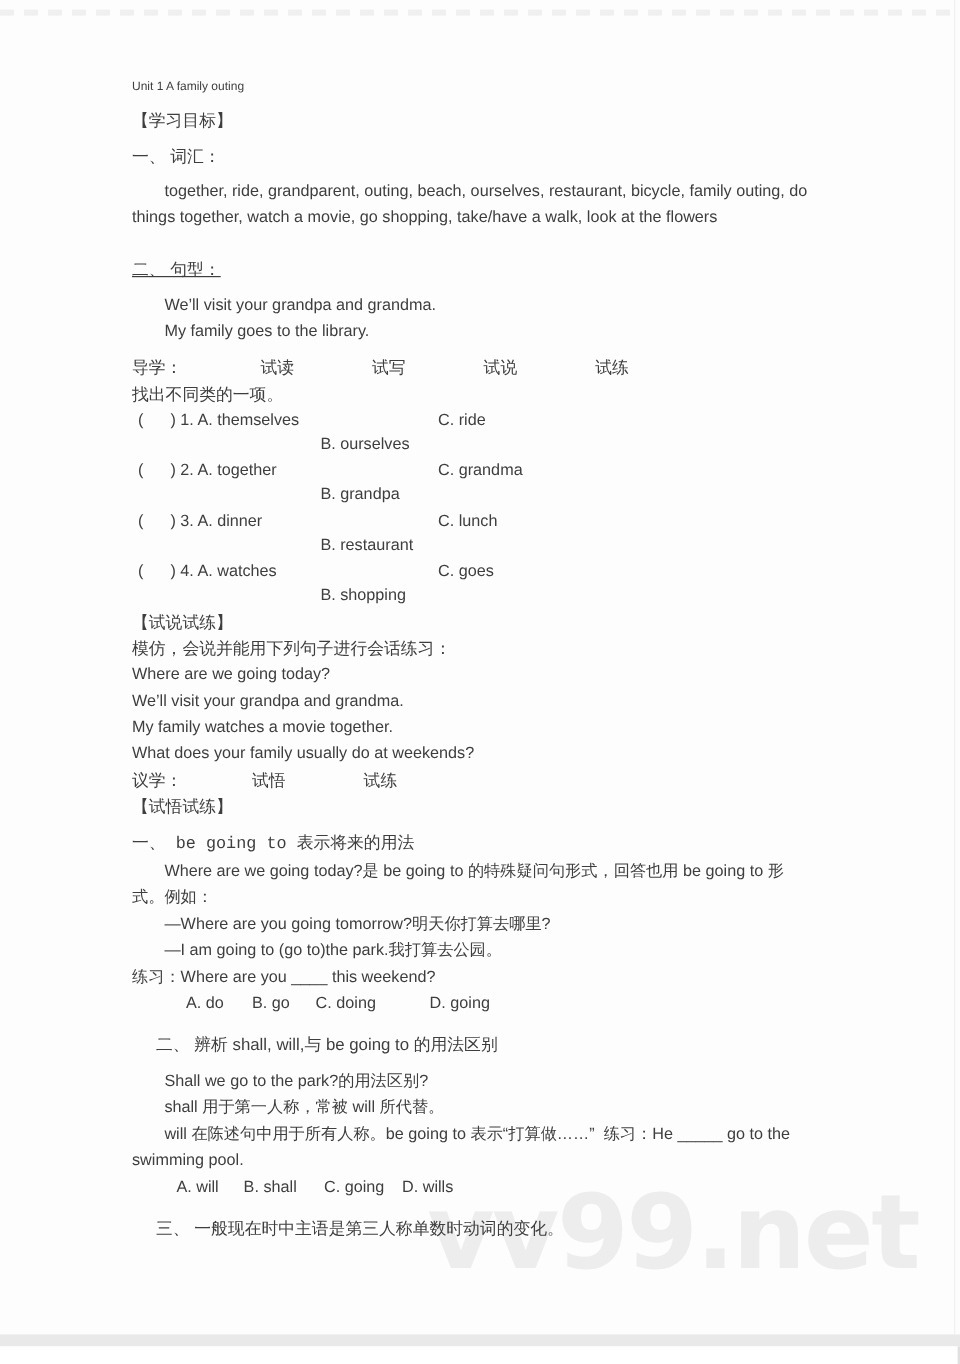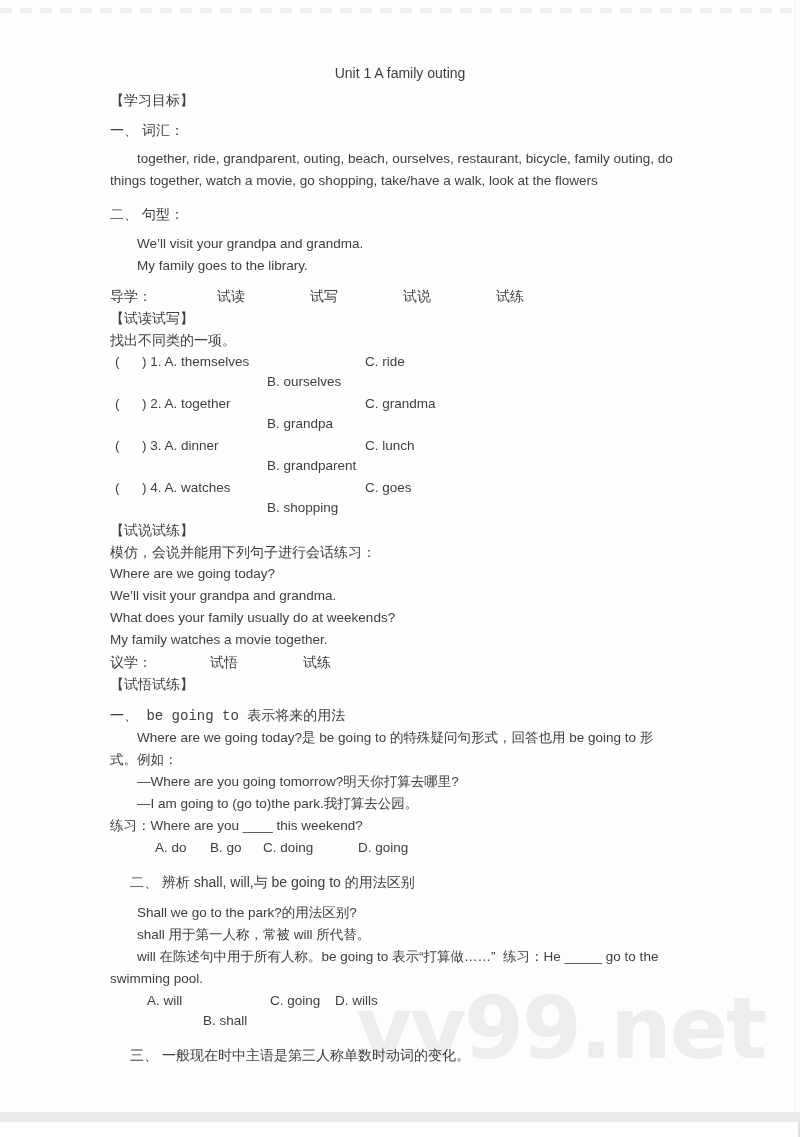--- a/index.html
+++ b/index.html
@@ -34,41 +34,41 @@
   .watermark {
     position: absolute; z-index: 0;
     left: 356px; top: 978px;
     font-size: 86px; font-weight: bold; letter-spacing: -2px;
     color: var(--watermark);
     font-family: "DejaVu Sans", "Liberation Sans", sans-serif;
     white-space: nowrap;
   }
   .line { font-size: 13.5px; line-height: 22px; white-space: pre-wrap; }
   .cn { font-size: 14px; }
-  .title { text-align: center; font-size: 14px; line-height: 22px; }
+  .title { font-size: 10px; line-height: 22px; }
   .bracket-header { font-size: 14px; line-height: 22px; }
   .ind { padding-left: 27px; }
   
   .mt5 { margin-top: 5px; } .mt7 { margin-top: 7px; } .mt8 { margin-top: 8px; }
-  .mt9 { margin-top: 9px; } .mt10 { margin-top: 10px; font-family: Liberation Mono, monospace; } .mt11 { margin-top: 11px; } .mt12 { margin-top: 12px; margin-left: 20px; }
+  .mt9 { margin-top: 9px; } .mt10 { margin-top: 10px; font-family: Liberation Mono, monospace; } .mt11 { margin-top: 21px; text-decoration: underline; } .mt12 { margin-top: 12px; margin-left: 20px; }
   
   .guide-row { display: flex; font-size: 14px; line-height: 22px; }
   .guide-row .g-label { width: 107px; }
   .guide-row .g-col { width: 93px; }
   .guide-row.yixue .g-label { width: 100px; }
   
   .q-row { display: flex; font-size: 13.5px; line-height: 22px; padding-left: 5px; }
   .q-c1 { width: 152px; white-space: pre-wrap; }
   .q-c2 { width: 98px; margin-top: 20px; }
   
   .opt-row { display: flex; font-size: 13.5px; line-height: 22px; }
   .opt-row.row1 { padding-left: 45px; }
   .opt-row.row1 .o1 { width: 55px; } .opt-row.row1 .o2 { width: 53px; } .opt-row.row1 .o3 { width: 95px; }
   .opt-row.row2 { padding-left: 37px; }
-  .opt-row.row2 .o1 { width: 56px; } .opt-row.row2 .o2 { width: 67px; margin-top: 20px; } .opt-row.row2 .o3 { width: 65px; }
+  .opt-row.row2 .o1 { width: 56px; } .opt-row.row2 .o2 { width: 67px; } .opt-row.row2 .o3 { width: 65px; }
 </style>
 </head>
 <body>
 
 <div class="viewport">
   <div class="top-dashes"></div>
   <div class="page-right-edge"></div>
 
   <div class="watermark">vv99.net</div>
 
@@ -88,50 +88,49 @@
 
 
     <div class="guide-row mt8">
       <span class="g-label">导学：</span>
       <span class="g-col">试读</span>
       <span class="g-col">试写</span>
       <span class="g-col">试说</span>
       <span class="g-col">试练</span>
     </div>
 
-    <div class="bracket-header">【试读试写】</div>
     <div class="line cn">找出不同类的一项。</div>
 
     <div class="q-row">
       <span class="q-c1">(      ) 1. A. themselves</span>
       <span class="q-c2">B. ourselves</span>
       <span class="q-c3">C. ride</span>
     </div>
     <div class="q-row">
       <span class="q-c1">(      ) 2. A. together</span>
       <span class="q-c2">B. grandpa</span>
       <span class="q-c3">C. grandma</span>
     </div>
     <div class="q-row">
       <span class="q-c1">(      ) 3. A. dinner</span>
-      <span class="q-c2">B. grandparent</span>
+      <span class="q-c2">B. restaurant</span>
       <span class="q-c3">C. lunch</span>
     </div>
     <div class="q-row">
       <span class="q-c1">(      ) 4. A. watches</span>
       <span class="q-c2">B. shopping</span>
       <span class="q-c3">C. goes</span>
     </div>
 
     <div class="bracket-header">【试说试练】</div>
     <div class="line cn">模仿，会说并能用下列句子进行会话练习：</div>
     <div class="line">Where are we going today?</div>
     <div class="line">We’ll visit your grandpa and grandma.</div>
+    <div class="line">My family watches a movie together.</div>
     <div class="line">What does your family usually do at weekends?</div>
-    <div class="line">My family watches a movie together.</div>
 
     <div class="guide-row yixue">
       <span class="g-label">议学：</span>
       <span class="g-col">试悟</span>
       <span class="g-col">试练</span>
     </div>
 
     <div class="bracket-header">【试悟试练】</div>
 
     <div class="line cn mt10">一、 be going to 表示将来的用法</div>

